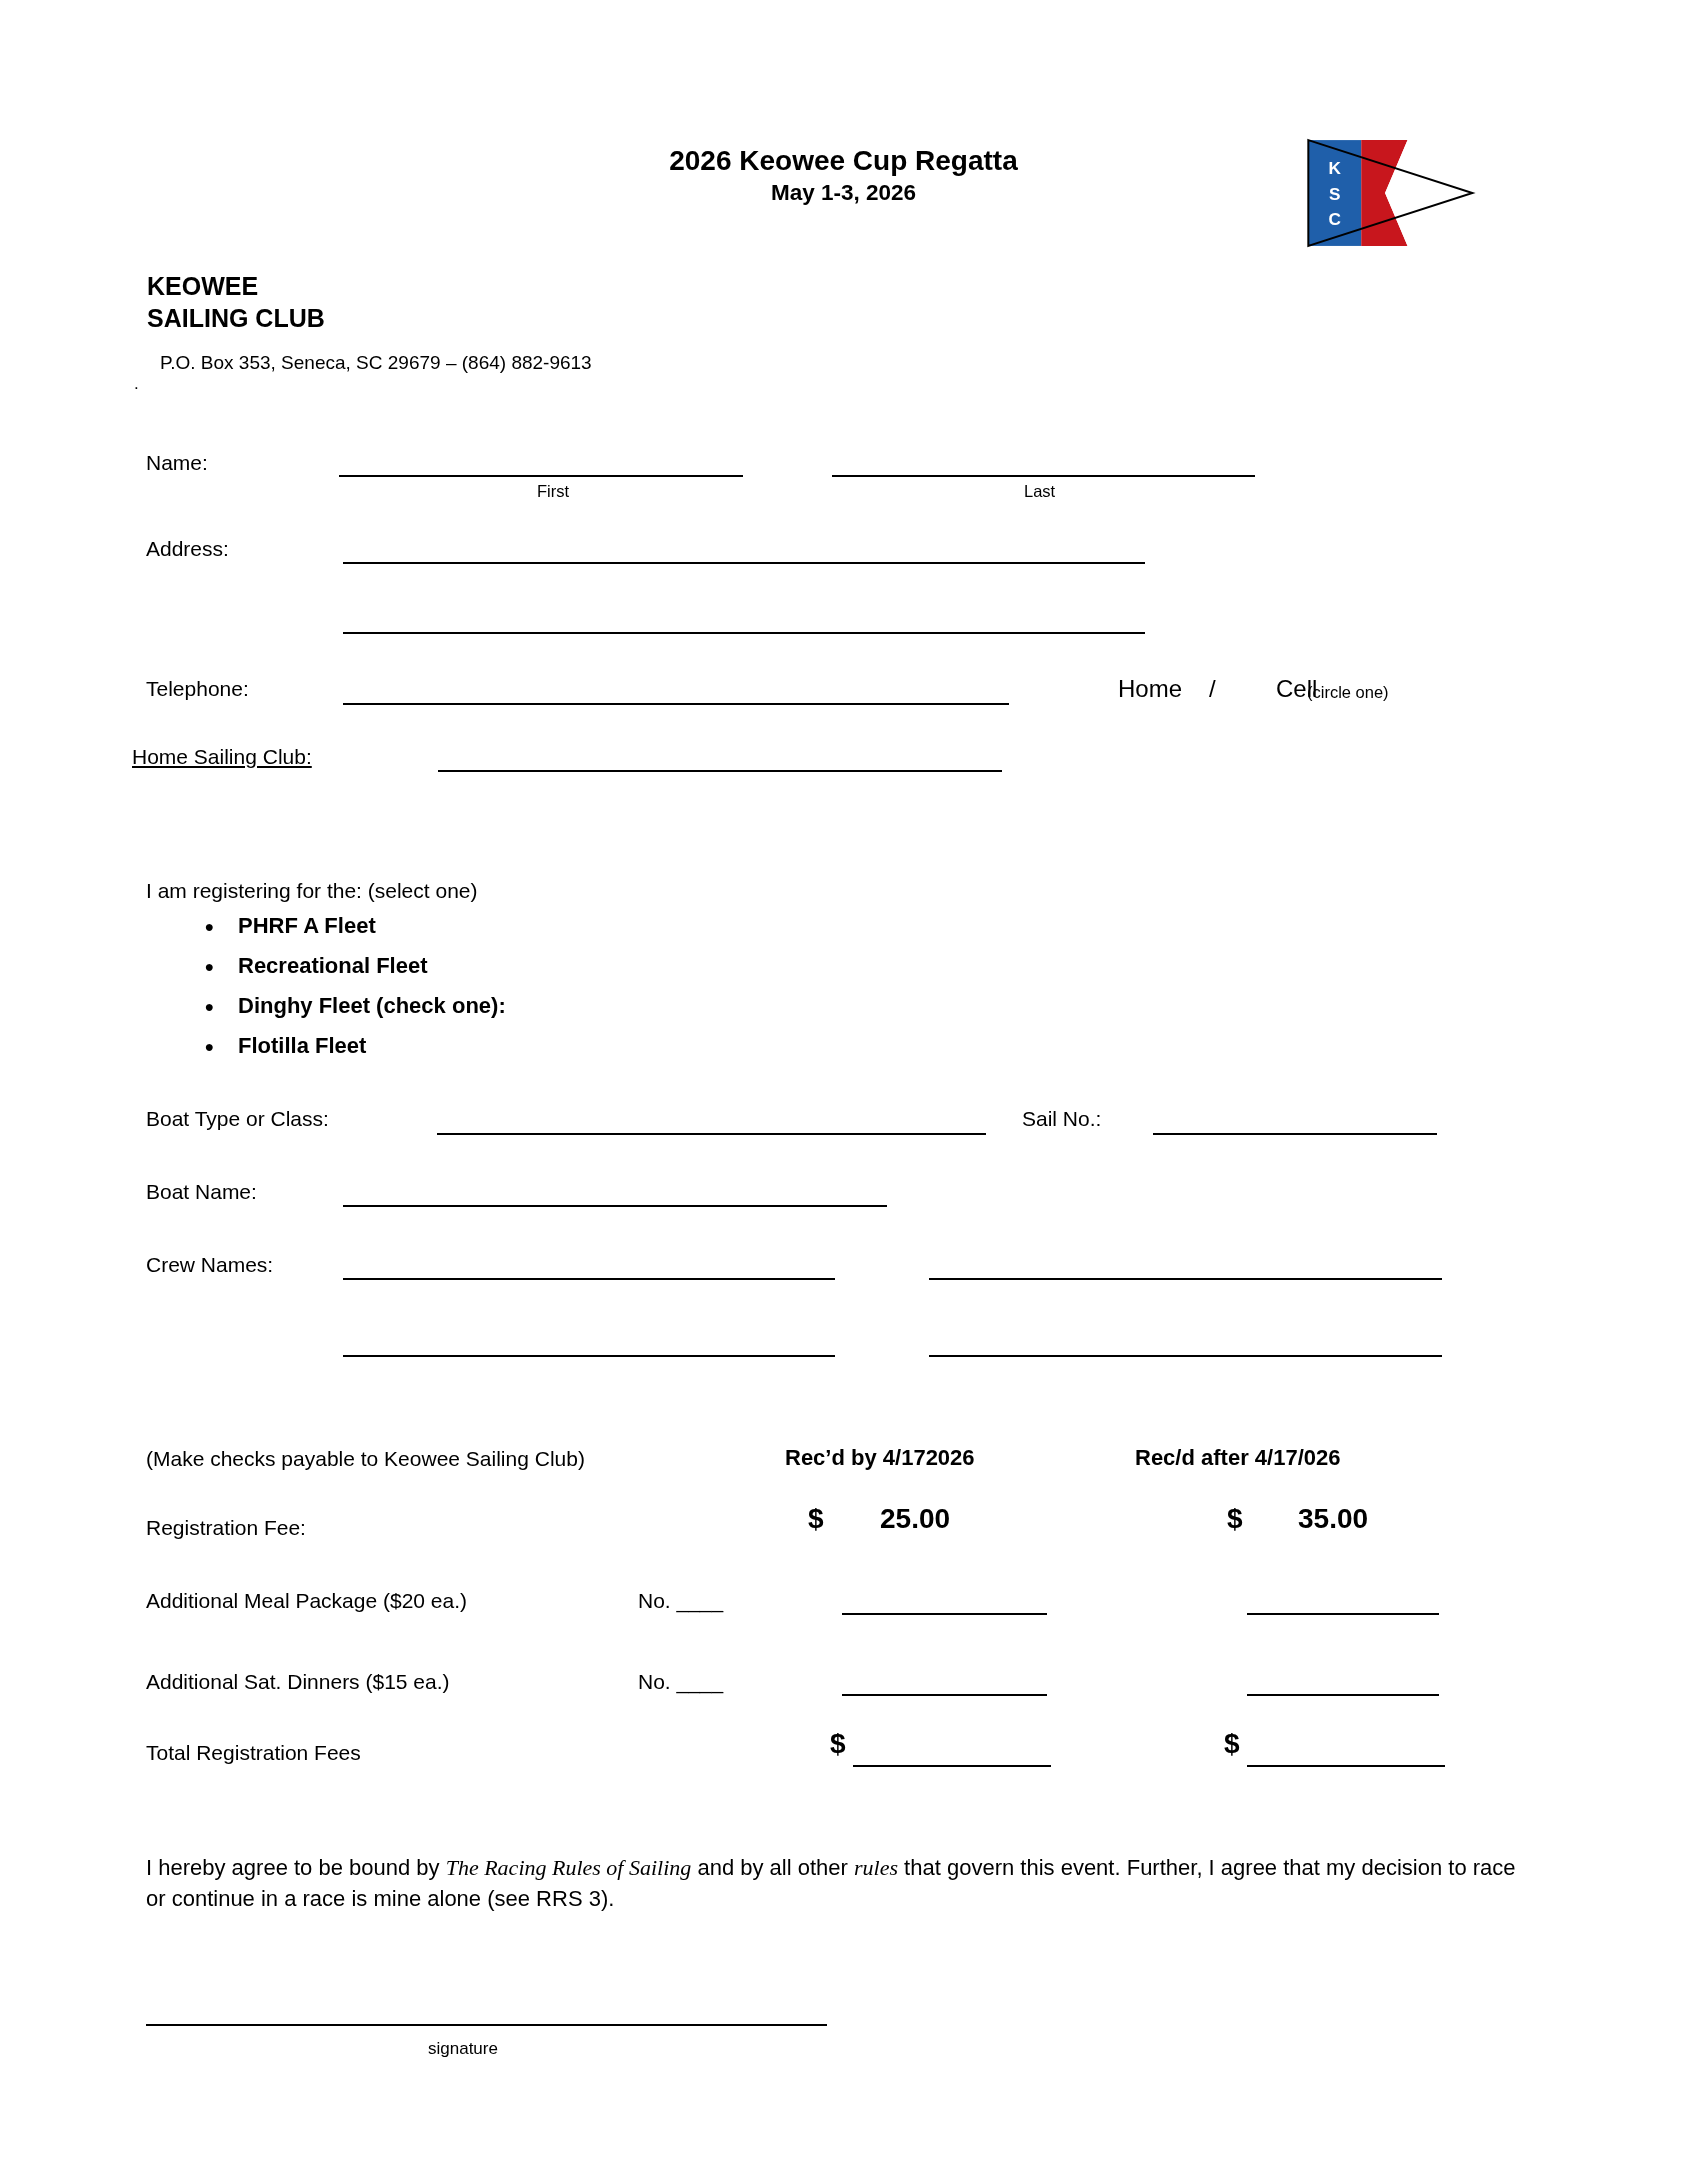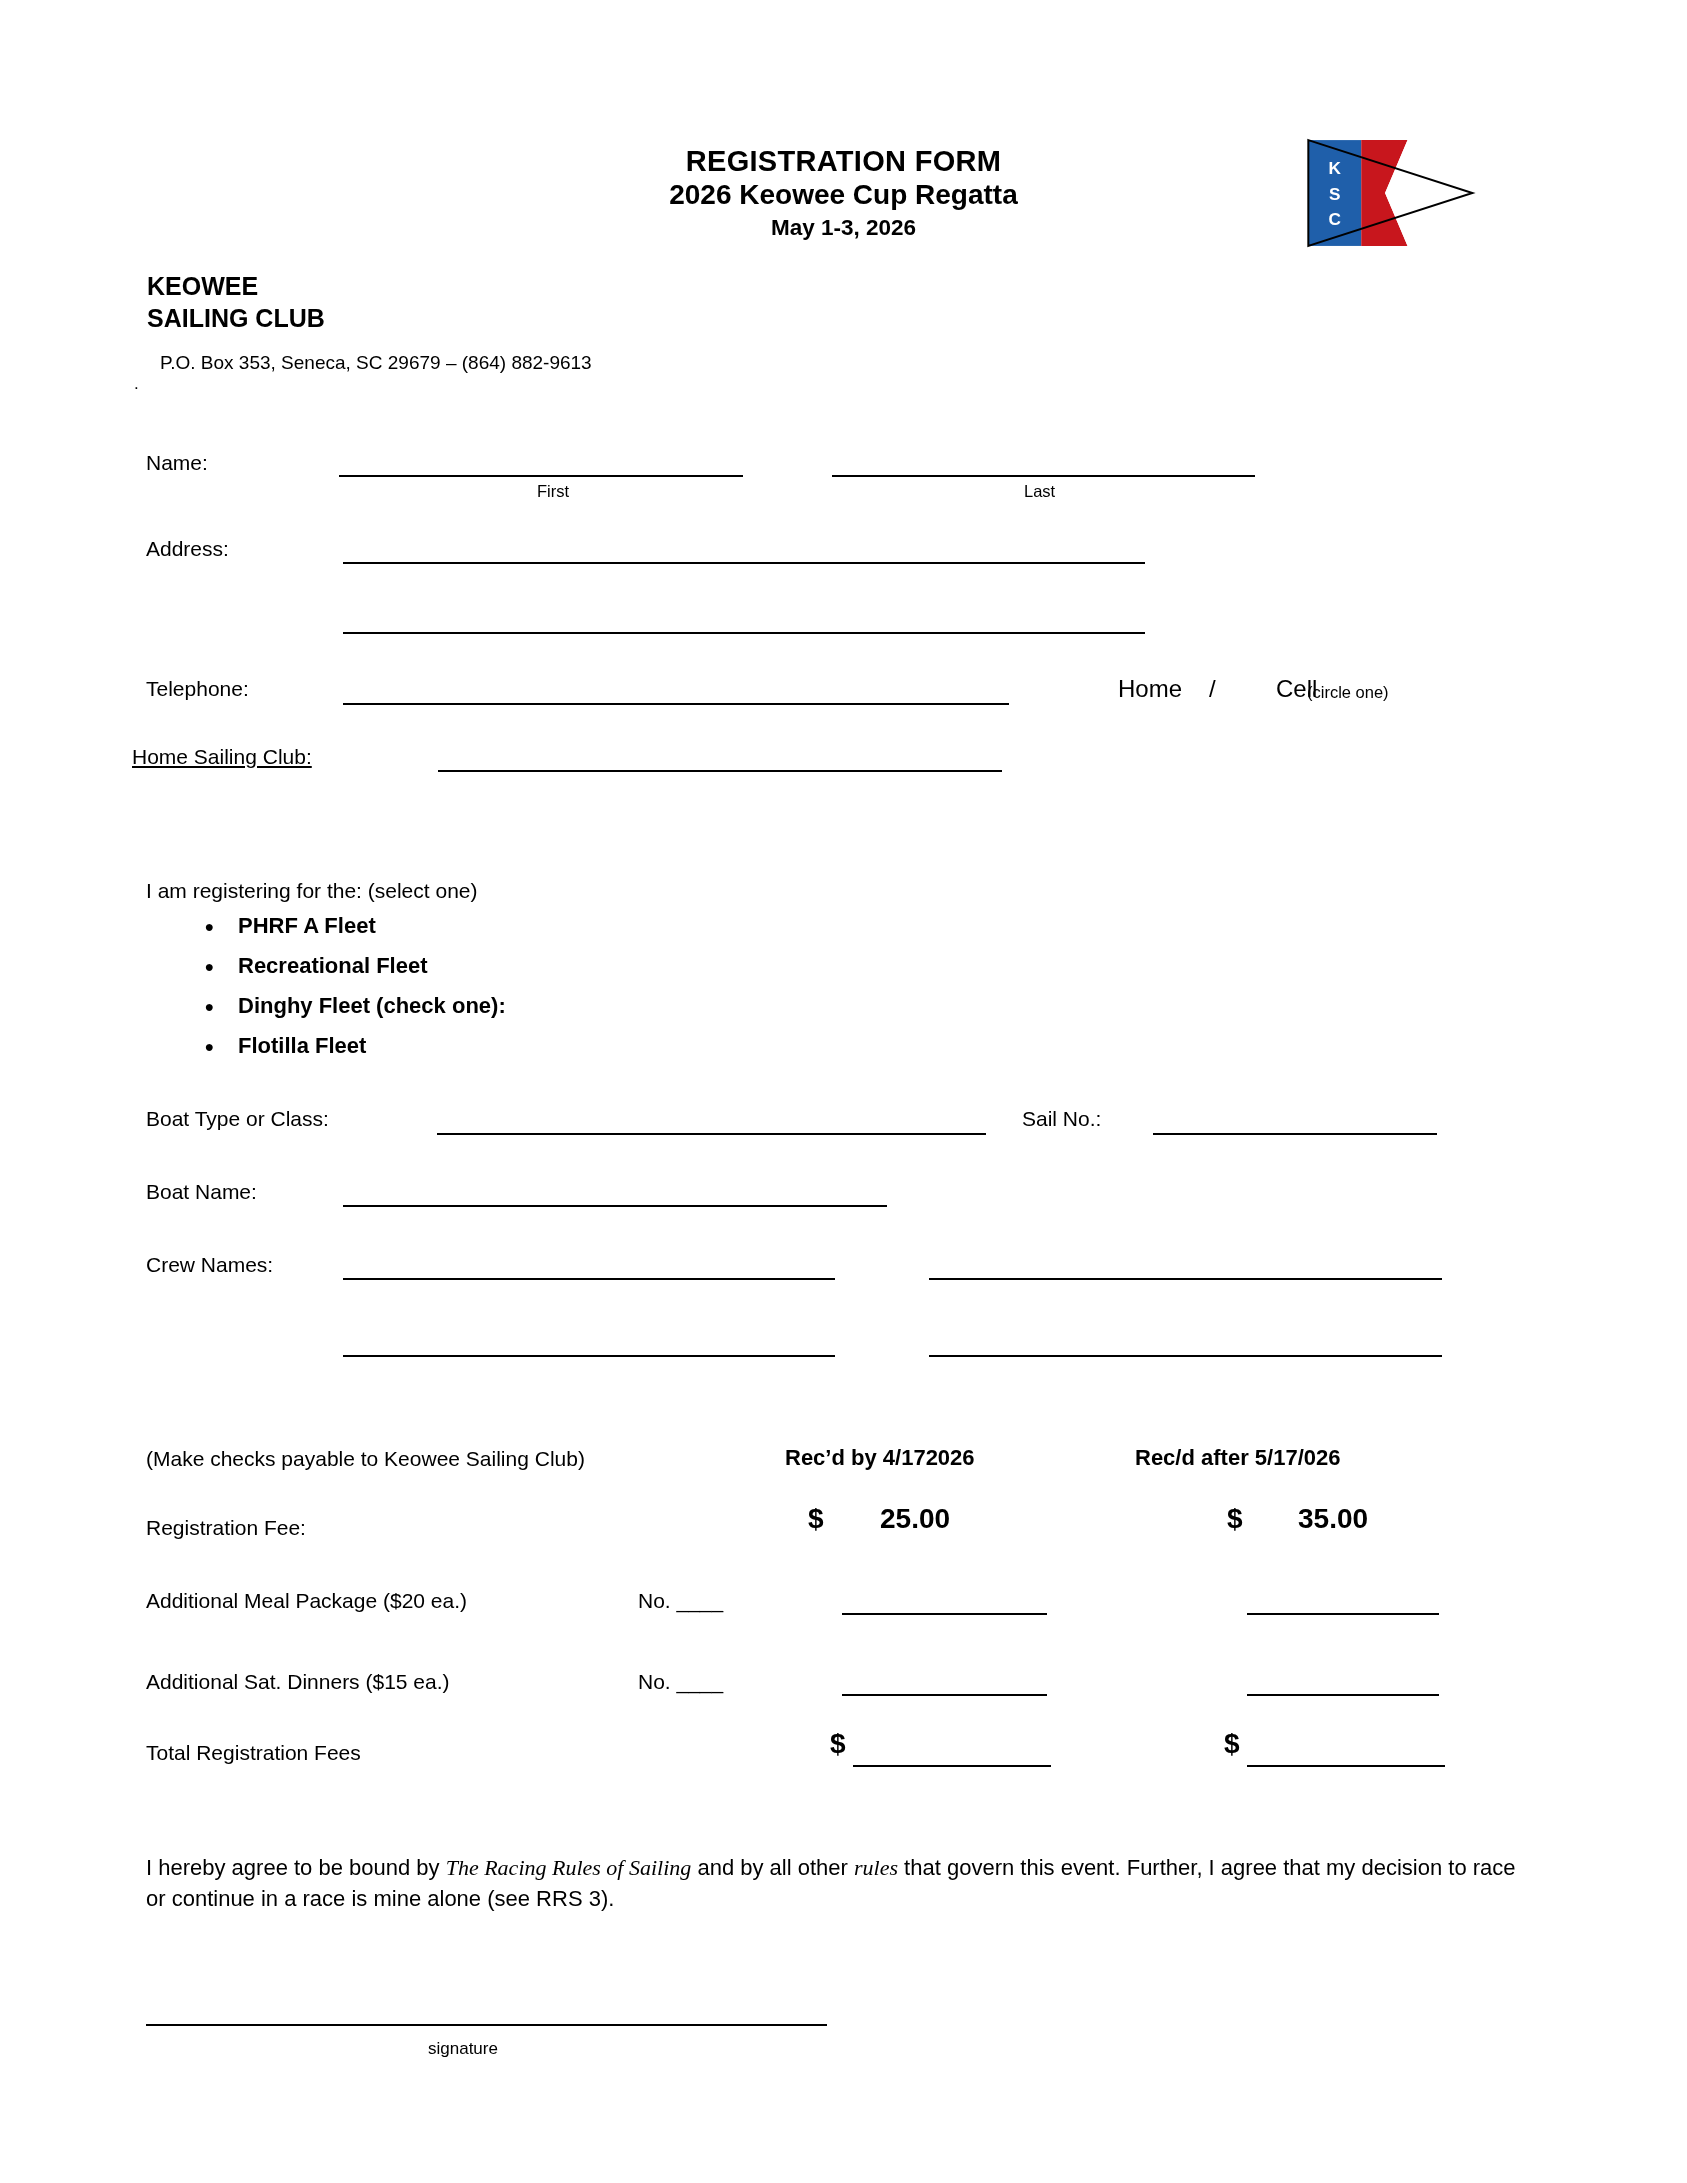--- a/index.html
+++ b/index.html
@@ -147,21 +147,20 @@
     top: 2039px;
     font-size: 17px;
   }
 </style>
 </head>
 <body>
 
 <div class="page">
 
   <div class="header-block">
-    <div class="title-main">REGISTRATION FORM</div>
     <div class="title-sub">2026 Keowee Cup Regatta</div>
     <div class="title-date">May 1-3, 2026</div>
   </div>
 
   <div class="burgee">
     <svg width="172" height="116" viewBox="0 0 260 175" xmlns="http://www.w3.org/2000/svg">
       <rect x="2" y="6" width="80" height="160" fill="#1f5faa"></rect>
       <path d="M82 6 L152 6 L118 86 L152 166 L82 166 Z" fill="#c8161d"></path>
       <path d="M152 6 L250 86 L152 166 L118 86 Z" fill="#ffffff"></path>
       <path d="M2 6 L250 86 L2 166 Z" fill="none" stroke="#000000" stroke-width="3"></path>
@@ -216,21 +215,21 @@
   <div class="rule" style="left:343px; top:1205px; width:544px;"></div>
 
   <div class="lbl" style="left:146px; top:1252px;">Crew Names:</div>
   <div class="rule" style="left:343px; top:1278px; width:492px;"></div>
   <div class="rule" style="left:929px; top:1278px; width:513px;"></div>
   <div class="rule" style="left:343px; top:1355px; width:492px;"></div>
   <div class="rule" style="left:929px; top:1355px; width:513px;"></div>
 
   <div class="lbl" style="left:146px; top:1446px;">(Make checks payable to Keowee Sailing Club)</div>
   <div class="lbl-b" style="left:785px; top:1444px;">Rec’d by 4/172026</div>
-  <div class="lbl-b" style="left:1135px; top:1444px;">Rec/d after 5/17/026</div>
+  <div class="lbl-b" style="left:1135px; top:1444px;">Rec/d after 4/17/026</div>
 
   <div class="lbl" style="left:146px; top:1515px;">Registration Fee:</div>
   <div class="money" style="left:808px; top:1503px;">$</div>
   <div class="money" style="left:880px; top:1503px;">25.00</div>
   <div class="money" style="left:1227px; top:1503px;">$</div>
   <div class="money" style="left:1298px; top:1503px;">35.00</div>
 
   <div class="lbl" style="left:146px; top:1588px;">Additional Meal Package ($20 ea.)</div>
   <div class="lbl" style="left:638px; top:1588px;">No. ____</div>
   <div class="rule" style="left:842px; top:1613px; width:205px;"></div>

